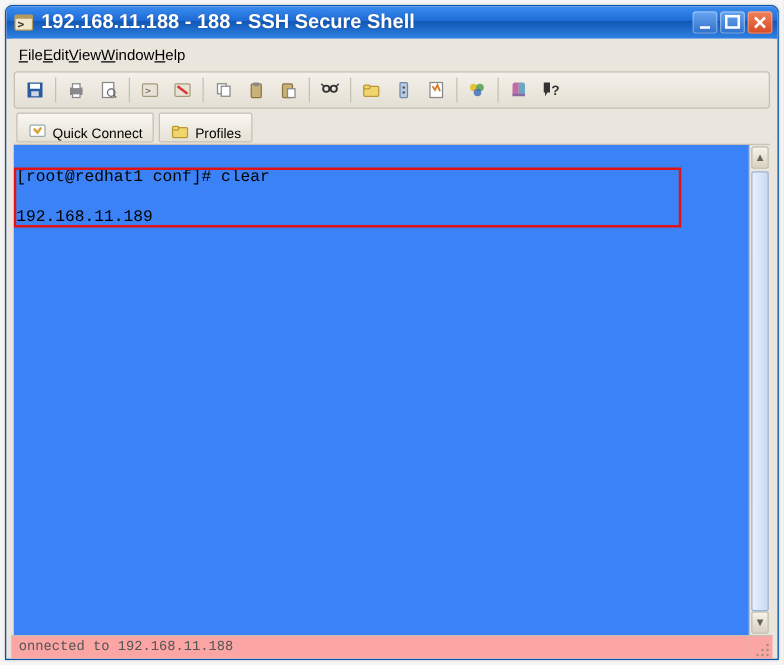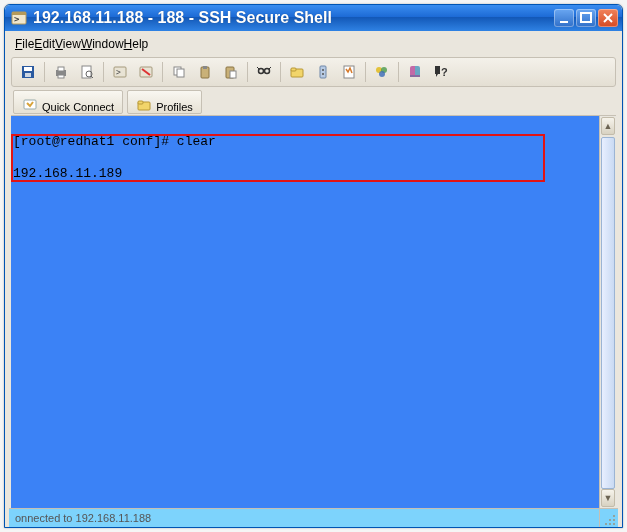--- a/index.html
+++ b/index.html
@@ -213,26 +213,27 @@
     background: linear-gradient(to right,#e8efff,#c9daf3);
     border: 1px solid #9bb4d4;
     border-radius: 2px;
   }
   
   .statusbar {
     position: absolute;
     left: 4px; right: 4px; bottom: 0;
     height: 18px;
     border-top: 1px solid #c6c0b4;
-    background: #7dd3fc;
+    background: #fca5a5;
     font-size: 11px;
     color: #555;
     display: flex;
     align-items: center;
     overflow: hidden;
+    font-family: Liberation Mono, monospace;
   }
   .statusbar .cell {
     padding: 0 6px;
     border-right: 1px solid #c6c0b4;
     height: 100%;
     display: flex;
     align-items: center;
     white-space: nowrap;
   }
   .statusbar .cell.flex { flex:1; }

